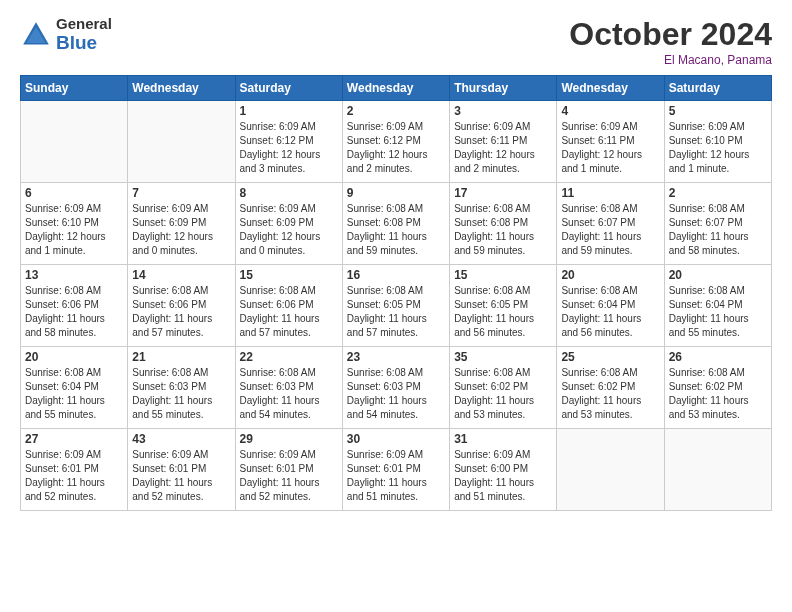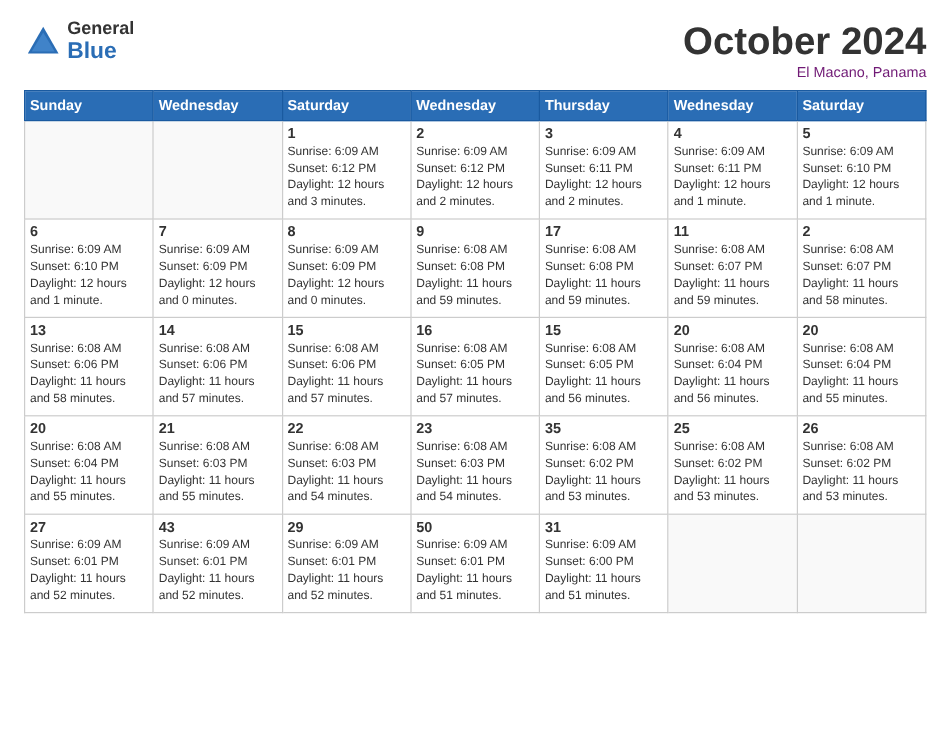--- a/index.html
+++ b/index.html
@@ -339,21 +339,21 @@
 and 52 minutes.</div>
           </td>
           <td>
             <div class="day-number">29</div>
             <div class="day-info" style="white-space: pre-line;">Sunrise: 6:09 AM
 Sunset: 6:01 PM
 Daylight: 11 hours
 and 52 minutes.</div>
           </td>
           <td>
-            <div class="day-number">50</div>
+            <div class="day-number">30</div>
             <div class="day-info" style="white-space: pre-line;">Sunrise: 6:09 AM
 Sunset: 6:01 PM
 Daylight: 11 hours
 and 51 minutes.</div>
           </td>
           <td>
             <div class="day-number">31</div>
             <div class="day-info" style="white-space: pre-line;">Sunrise: 6:09 AM
 Sunset: 6:00 PM
 Daylight: 11 hours

